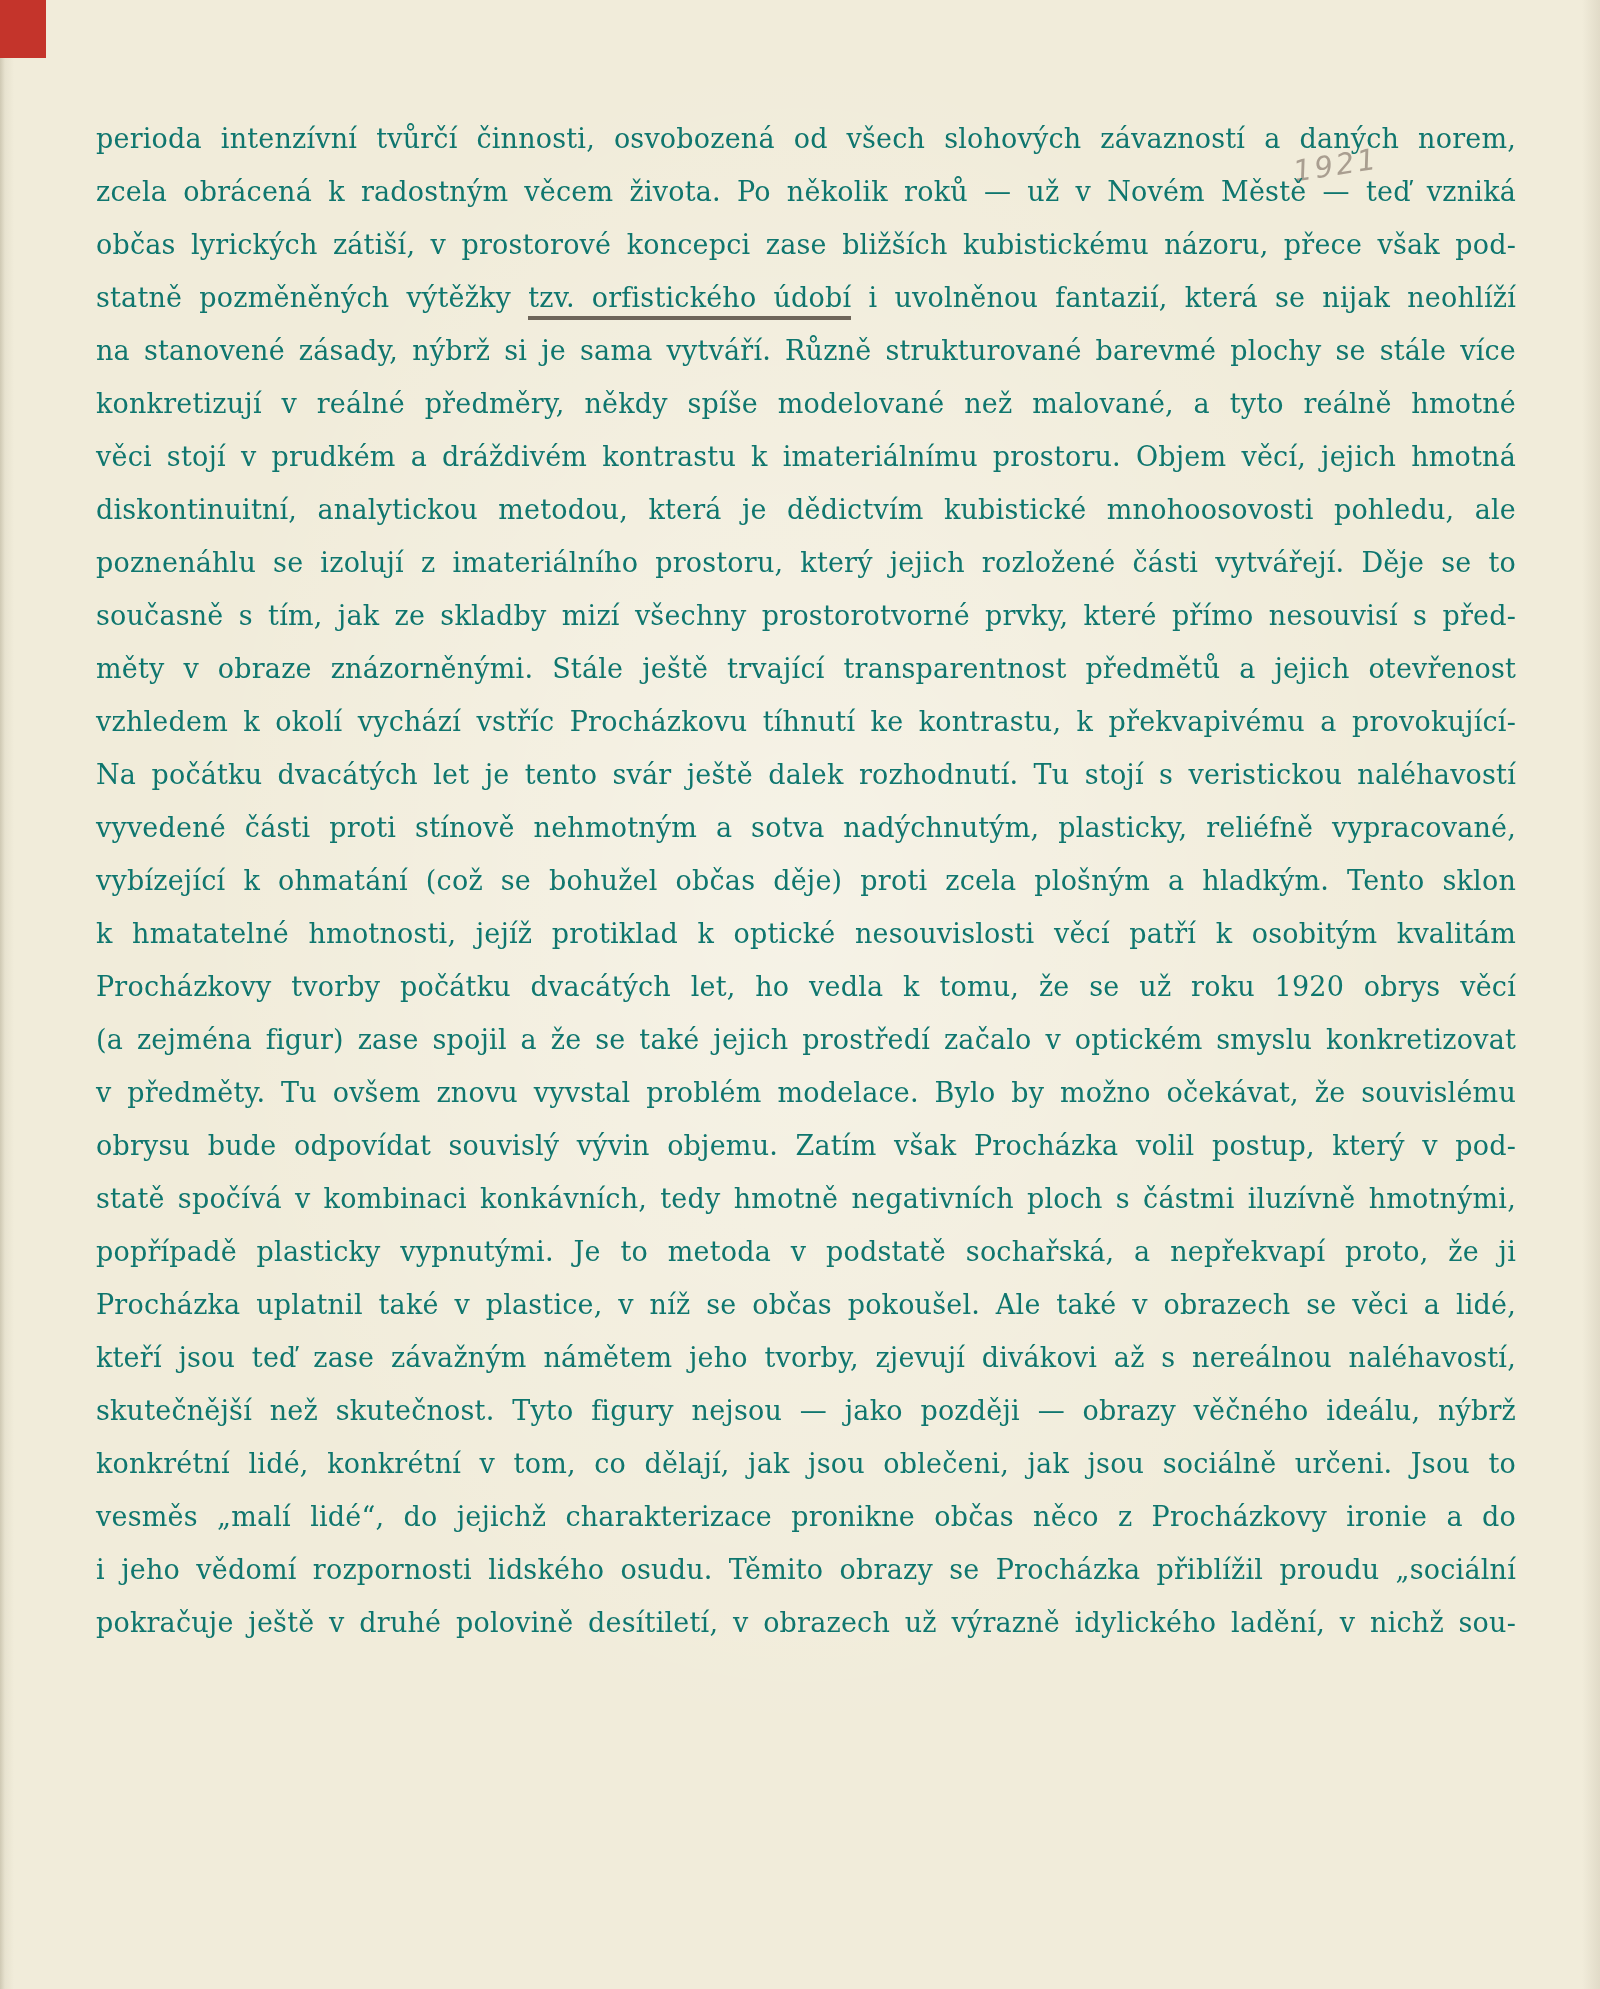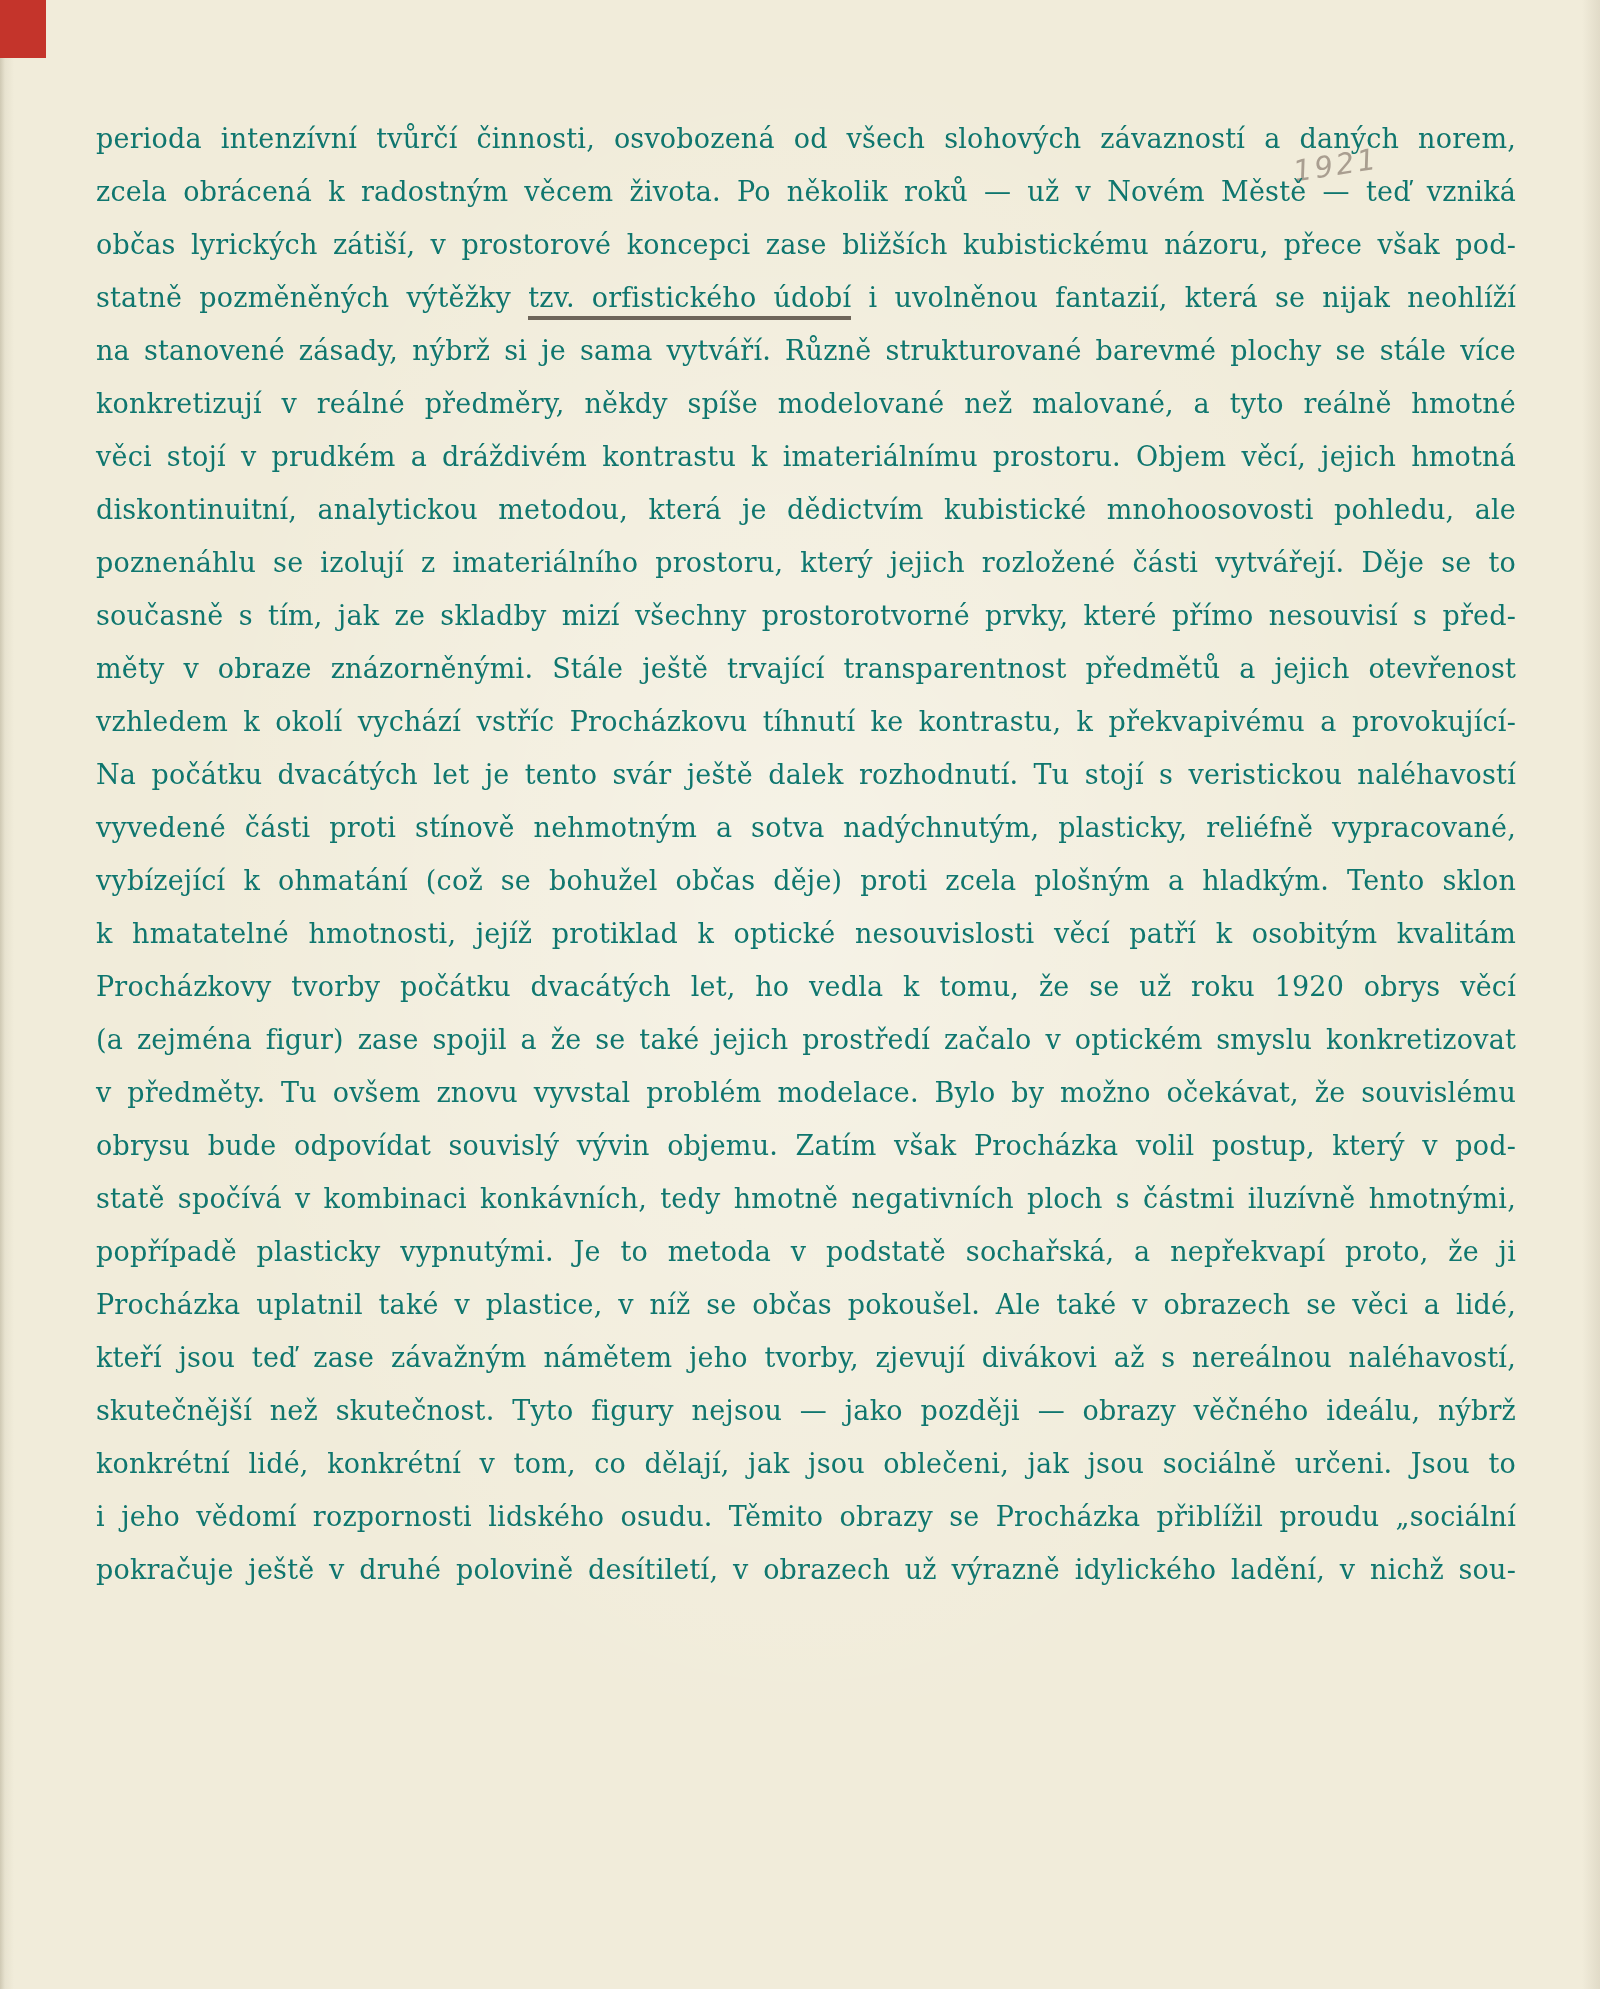--- a/index.html
+++ b/index.html
@@ -92,17 +92,18 @@
       <div class="line">Procházkovy tvorby počátku dvacátých let, ho vedla k tomu, že se už roku 1920 obrys věcí</div>
       <div class="line">(a zejména figur) zase spojil a že se také jejich prostředí začalo v optickém smyslu konkretizovat</div>
       <div class="line">v předměty. Tu ovšem znovu vyvstal problém modelace. Bylo by možno očekávat, že souvislému</div>
       <div class="line">obrysu bude odpovídat souvislý vývin objemu. Zatím však Procházka volil postup, který v pod-</div>
       <div class="line">statě spočívá v kombinaci konkávních, tedy hmotně negativních ploch s částmi iluzívně hmotnými,</div>
       <div class="line">popřípadě plasticky vypnutými. Je to metoda v podstatě sochařská, a nepřekvapí proto, že ji</div>
       <div class="line">Procházka uplatnil také v plastice, v níž se občas pokoušel. Ale také v obrazech se věci a lidé,</div>
       <div class="line">kteří jsou teď zase závažným námětem jeho tvorby, zjevují divákovi až s nereálnou naléhavostí,</div>
       <div class="line">skutečnější než skutečnost. Tyto figury nejsou — jako později — obrazy věčného ideálu, nýbrž</div>
       <div class="line">konkrétní lidé, konkrétní v tom, co dělají, jak jsou oblečeni, jak jsou sociálně určeni. Jsou to</div>
+      <div class="line">vesměs „malí lidé“, do jejichž charakterizace pronikne občas něco z Procházkovy ironie a do</div>
       <div class="line">i jeho vědomí rozpornosti lidského osudu. Těmito obrazy se Procházka přiblížil proudu „sociální</div>
       <div class="line">pokračuje ještě v druhé polovině desítiletí, v obrazech už výrazně idylického ladění, v nichž sou-</div>
     </div>
 
 </div>
 
 </body></html>

